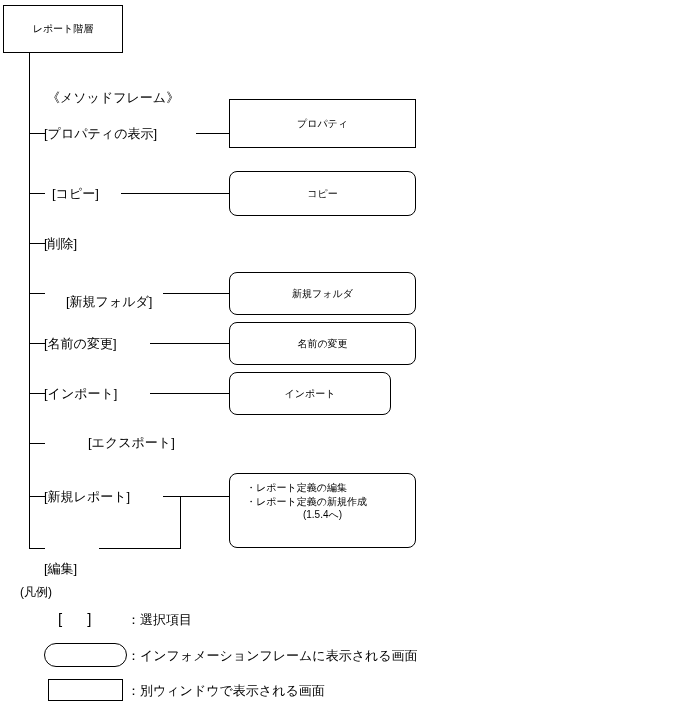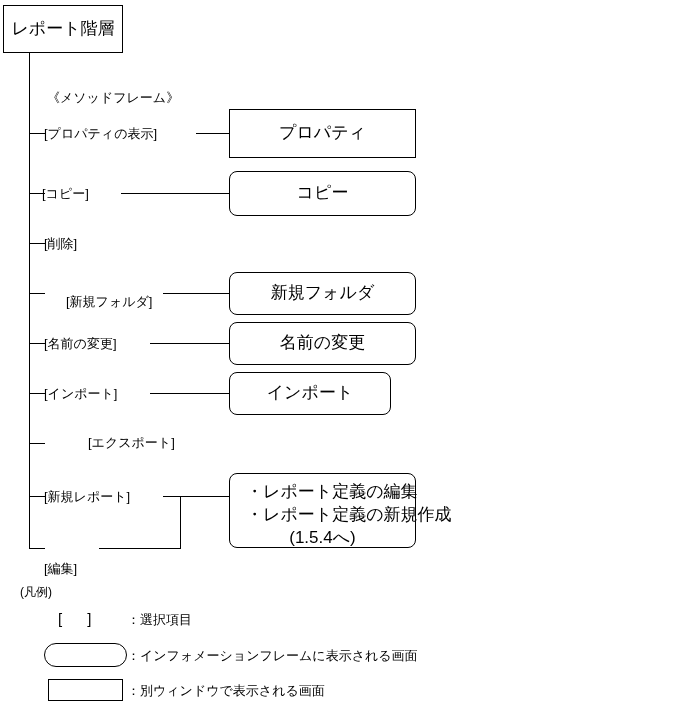--- a/index.html
+++ b/index.html
@@ -6,21 +6,21 @@
   html,body{margin:0;padding:0;background:#ffffff;}
   body{
     width:685px;height:709px;position:relative;overflow:hidden;
     font-family:"Liberation Sans","DejaVu Sans",sans-serif;
     color:#000000;
     -webkit-font-smoothing:none;
   }
   .canvas{position:absolute;left:0;top:0;width:685px;height:709px;}
   .node{position:absolute;box-sizing:border-box;border:1px solid #000;background:#fff;
         display:flex;align-items:center;justify-content:center;text-align:center;
-        font-size:17px;line-height:1.35;}
+        font-size:10px;line-height:1.35;}
   .node.rounded{border-radius:8px;justify-content:center;}
   .node.multiline{display:block;padding-top:7px;text-align:left;}
   .node.multiline .ln{display:block;padding-left:16px;white-space:nowrap;}
   .node.multiline .ln.center{text-align:center;padding-left:0;}
   .label{position:absolute;font-size:13px;white-space:nowrap;line-height:1;}
   .vline{position:absolute;width:1px;background:#000;}
   .hline{position:absolute;height:1px;background:#000;}
   .legend-title{position:absolute;font-size:12px;white-space:nowrap;}
   .legend-text{position:absolute;font-size:13px;white-space:nowrap;}
   .legend-brackets{position:absolute;font-size:15px;letter-spacing:0;white-space:pre;}
@@ -36,26 +36,26 @@
     <span>レポート階層</span>
   </div>
 
   <div class="vline" style="left:29px;top:53px;height:496px;"></div>
 
   <div class="label" style="left:47px;top:91px;">《メソッドフレーム》</div>
 
   <div class="hline" style="left:29px;top:133px;width:16px;"></div>
   <div class="label" style="left:44px;top:127px;">[プロパティの表示]</div>
   <div class="hline" style="left:196px;top:133px;width:33px;"></div>
-  <div class="node" style="left:229px;top:109px;width:187px;height:49px;">
+  <div class="node" style="left:229px;top:99px;width:187px;height:49px;">
     <span>プロパティ</span>
   </div>
 
   <div class="hline" style="left:29px;top:193px;width:16px;"></div>
-  <div class="label" style="left:42px;top:187px;">[コピー]</div>
+  <div class="label" style="left:52px;top:187px;">[コピー]</div>
   <div class="hline" style="left:121px;top:193px;width:108px;"></div>
   <div class="node rounded" style="left:229px;top:171px;width:187px;height:45px;">
     <span>コピー</span>
   </div>
 
   <div class="hline" style="left:29px;top:243px;width:16px;"></div>
   <div class="label" style="left:44px;top:237px;">[削除]</div>
 
   <div class="hline" style="left:29px;top:293px;width:16px;"></div>
   <div class="label" style="left:44px;top:295px;margin-left:22px;">[新規フォルダ]</div>

